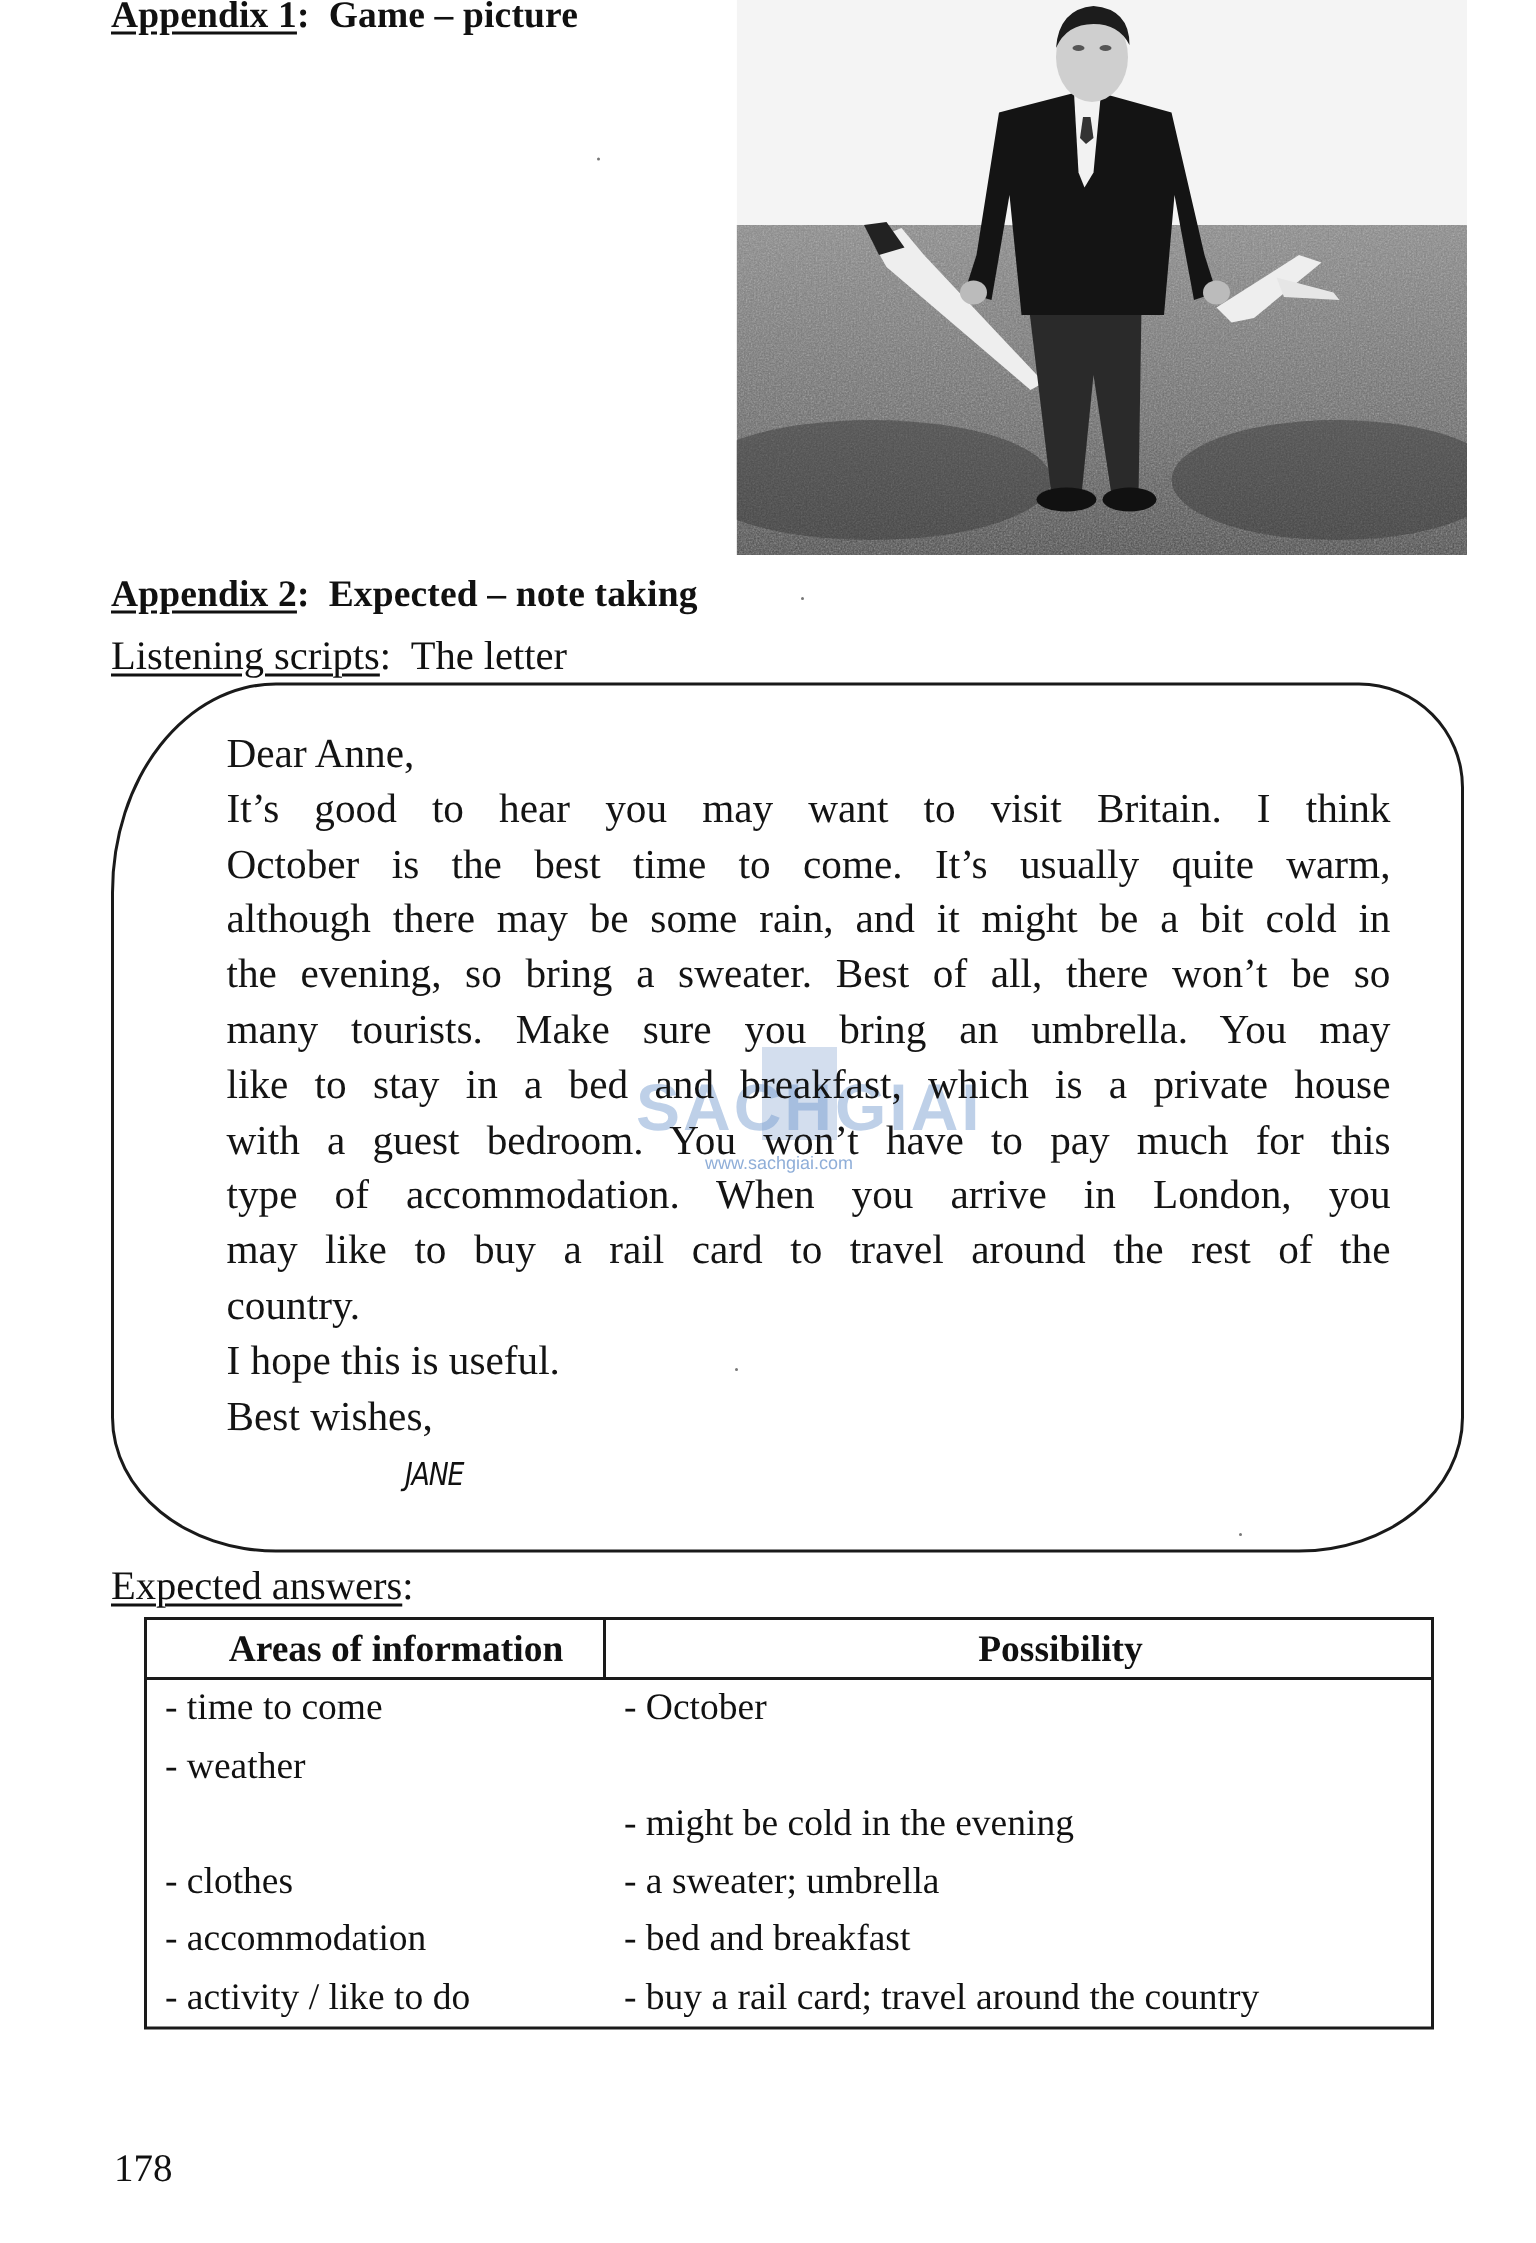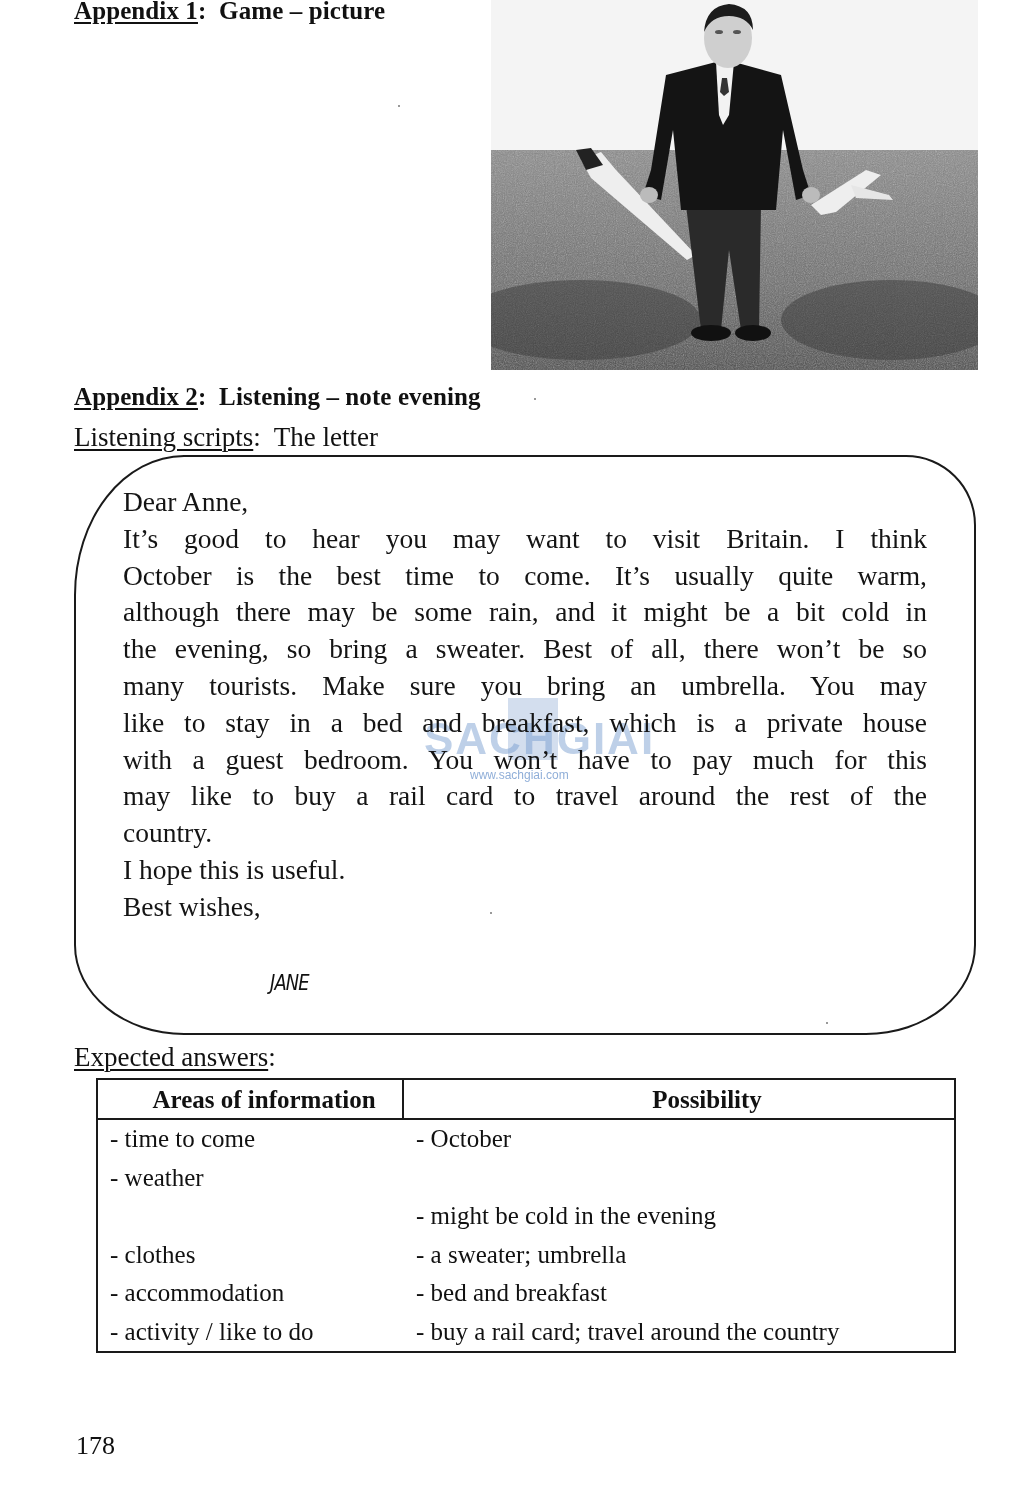--- a/index.html
+++ b/index.html
@@ -57,20 +57,21 @@
       font-size: 27.5px;
       line-height: 36.8px;
       color: #141414;
       font-family: "Liberation Serif", "DejaVu Serif", serif;
     }
     .letter-text .line {
       display: block;
       text-align: justify;
       text-align-last: justify;
       white-space: nowrap;
+      margin-left: 28px;
     }
     .letter-text .line.left {
       text-align: left;
       text-align-last: left;
     }
     .signature {
       left: 270px;
       top: 971px;
       font-family: "DejaVu Sans", sans-serif;
       font-style: italic;
@@ -225,21 +226,21 @@
     <ellipse cx="320" cy="195" rx="9" ry="8" fill="#bbbbbb"></ellipse>
 
     <ellipse cx="237" cy="38" rx="24" ry="30" fill="#cfcfcf"></ellipse>
     <path d="M213,32 Q215,6 238,4 Q262,6 262,30 Q255,16 238,16 Q220,16 213,32 Z" fill="#1c1c1c"></path>
     <ellipse cx="228" cy="32" rx="4" ry="2" fill="#555"></ellipse>
     <ellipse cx="246" cy="32" rx="4" ry="2" fill="#555"></ellipse>
   </svg>
 </div>
 
 <div class="abs h-bold" style="left:74px; top:383px;">
-  <span class="u">Appendix 2</span><span>:</span>&nbsp; <span>Listening – note evening</span>
+  <span class="u">Appendix 2</span><span>:</span>&nbsp; <span>Expected – note taking</span>
 </div>
 <div class="abs sub-heading" style="left:74px; top:422px;">
   <span class="u" style="text-decoration-thickness:1.5px;">Listening scripts</span><span>:</span>&nbsp; <span>The letter</span>
 </div>
 
 <div class="abs letter-box"></div>
 
 <div class="abs watermark">
   <div class="wm-box"></div>
   <div class="wm-brand">SACHGIAI</div>
@@ -248,20 +249,21 @@
 
 <div class="abs letter-text">
   <span class="line left">Dear Anne,</span>
   <span class="line">It’s good to hear you may want to visit Britain. I think</span>
   <span class="line">October is the best time to come. It’s usually quite warm,</span>
   <span class="line">although there may be some rain, and it might be a bit cold in</span>
   <span class="line">the evening, so bring a sweater. Best of all, there won’t be so</span>
   <span class="line">many tourists. Make sure you bring an umbrella. You may</span>
   <span class="line">like to stay in a bed and breakfast, which is a private house</span>
   <span class="line">with a guest bedroom. You won’t have to pay much for this</span>
+  <span class="line">type of accommodation. When you arrive in London, you</span>
   <span class="line">may like to buy a rail card to travel around the rest of the</span>
   <span class="line left">country.</span>
   <span class="line left">I hope this is useful.</span>
   <span class="line left">Best wishes,</span>
 </div>
 <div class="abs signature">JANE</div>
 
 <div class="abs sub-heading" style="left:74px; top:1042px;">
   <span class="u" style="text-decoration-thickness:1.5px;">Expected answers</span><span>:</span>
 </div>

